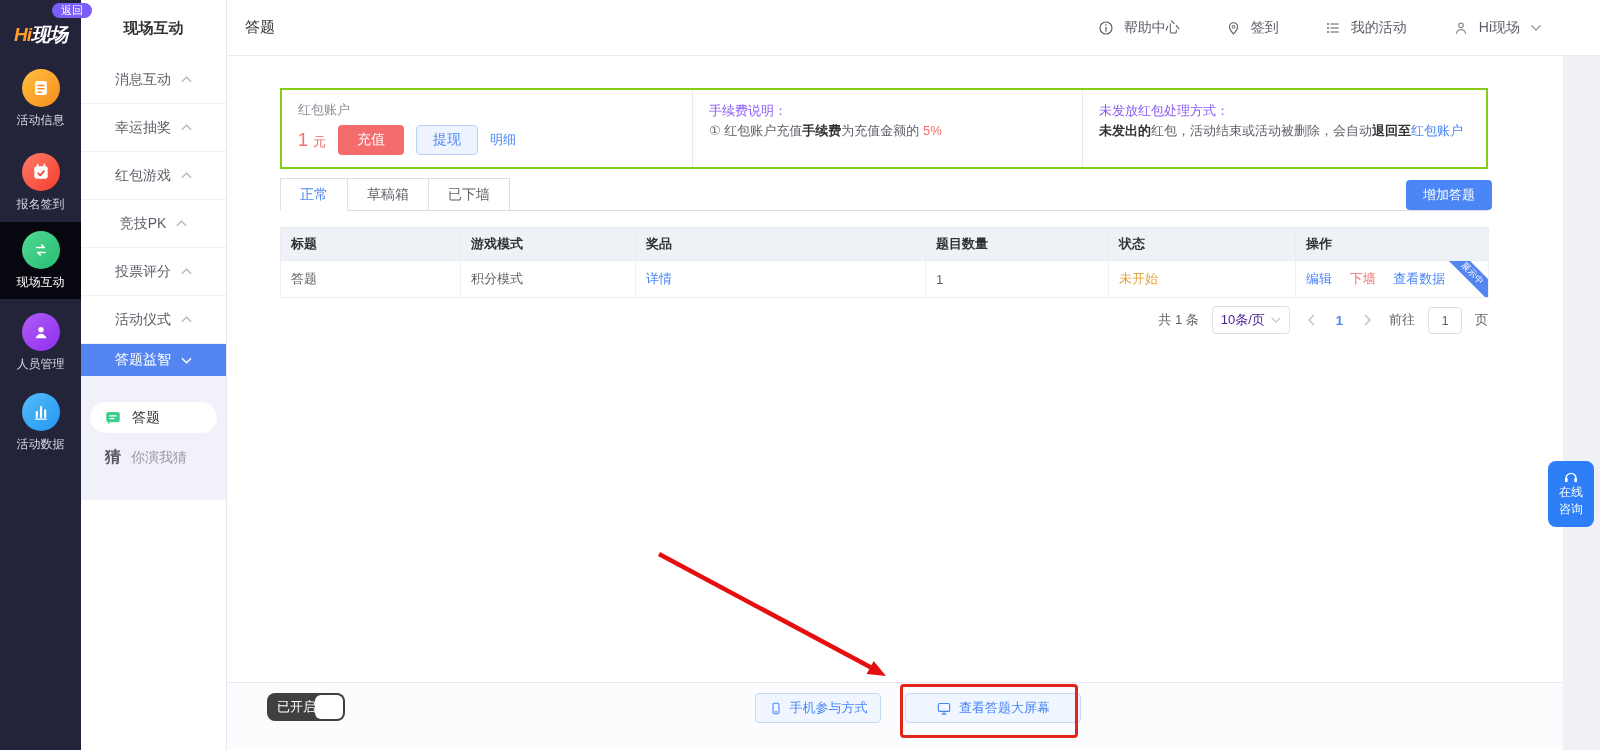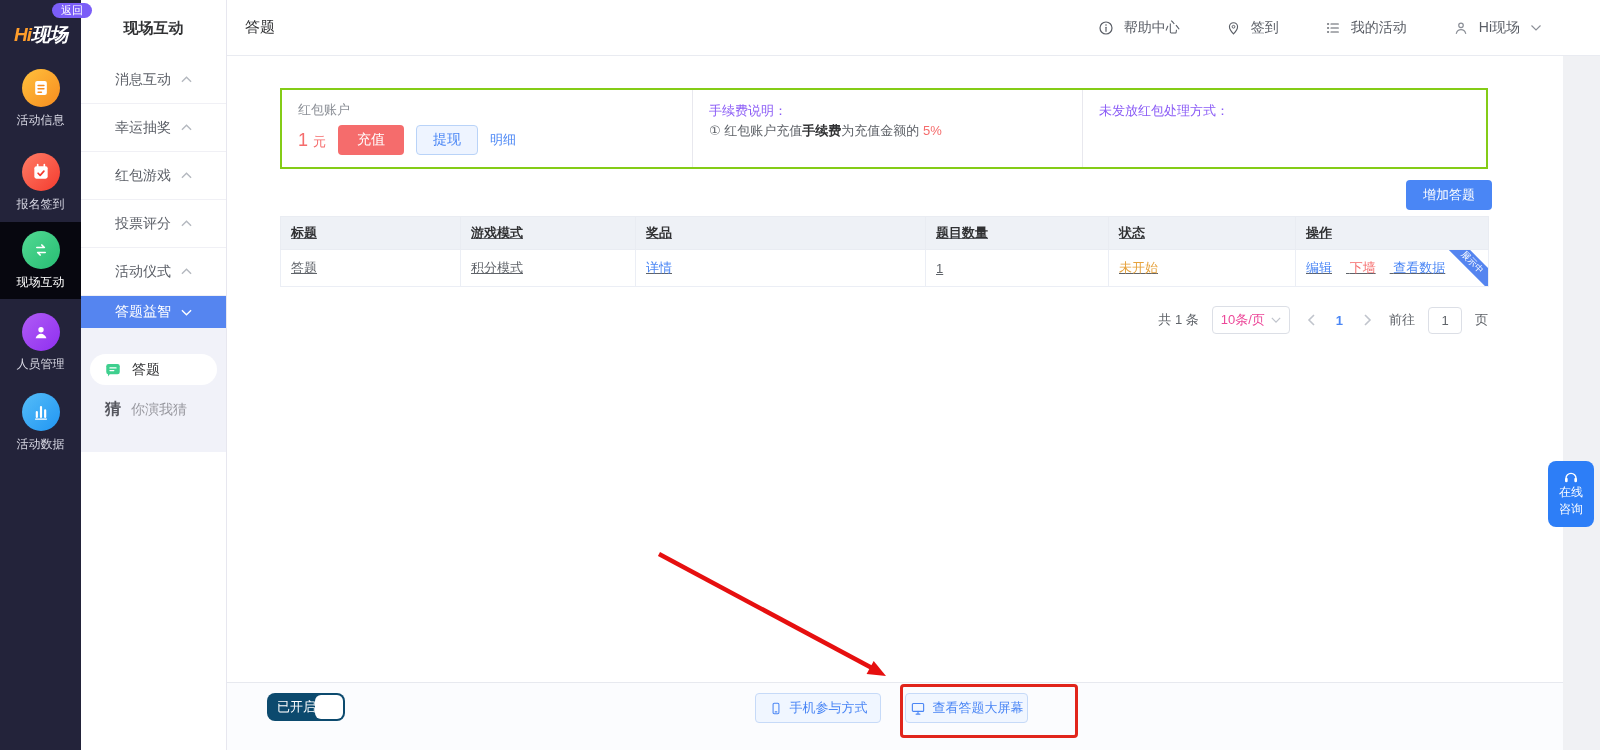--- a/index.html
+++ b/index.html
@@ -60,42 +60,42 @@
   .note .muted { color:#8b5cf6; }
   .note b { color:#303133; }
   .note .pct { color:#f56c6c; }
 
   .tabs { position:absolute; left:53px; top:122px; width:1208px; height:33px; border-bottom:1px solid #dcdfe6; display:flex; }
   .tab { height:33px; padding:0 19px; display:flex; align-items:center; border:1px solid #dcdfe6; border-right:none; font-size:14px; color:#5f6369; cursor:pointer; background:#fff; }
   .tab:last-of-type { border-right:1px solid #dcdfe6; }
   .tab.active { color:#4a86f5; border-bottom-color:#fff; }
   .add-btn { position:absolute; left:1179px; top:124px; width:86px; height:30px; background:#4a86f5; color:#fff; border:none; border-radius:4px; font-size:13px; cursor:pointer; }
 
-  table.grid { position:absolute; left:53px; top:160px; width:1208px; border-collapse:collapse; table-layout:fixed;text-decoration:underline; }
+  table.grid { position:absolute; left:53px; top:171px; width:1208px; border-collapse:collapse; table-layout:fixed; }
   table.grid th { background:#eef1f6; border:1px solid #e9ecf2; height:33px; text-align:left; padding:0 10px; font-size:13px; color:#303133; font-weight:bold; }
   table.grid td { background:#fff; border:1px solid #ebeef5; height:37px; padding:0 10px; font-size:13px; color:#5f6369; }
   .status-pending { color:#e6a23c; }
   .act-link { color:#4a86f5; margin-right:14px; cursor:pointer; }
   .act-link.red { color:#f56c6c; }
   td.op-cell { position:relative; overflow:hidden; }
   .ribbon { position:absolute; top:5px; right:-21px; width:74px; transform:rotate(45deg); background:#5585f0; color:#fff; font-size:9px; text-align:center; line-height:15px; }
 
   .pager { position:absolute; left:53px; top:248px; width:1208px; height:32px; display:flex; align-items:center; justify-content:flex-end; gap:13px; font-size:13px; color:#5f6369; }
-  .pg-select { width:78px; height:28px; border:1px solid #dcdfe6; border-radius:4px; display:flex; align-items:center; justify-content:space-between; padding:0 8px; cursor:pointer; color:#ec4899; }
+  .pg-select { width:78px; height:28px; border:1px solid #dcdfe6; border-radius:4px; display:flex; align-items:center; justify-content:space-between; padding:0 8px; cursor:pointer; color:#4c1d95; }
   .pg-arrow { color:#c0c4cc; cursor:pointer; display:flex; align-items:center; padding:0 4px; }
   .pg-num { color:#4a86f5; font-weight:bold; cursor:pointer; padding:0 4px; }
   .pg-input { width:34px; height:27px; border:1px solid #dcdfe6; border-radius:4px; text-align:center; font-size:13px; color:#5f6369; }
 
   
   .bbar { position:absolute; left:227px; top:682px; width:1336px; height:68px; background:#fbfcfe; border-top:1px solid #e7e9ef; z-index:6; }
-  .toggle { position:absolute; left:40px; top:10px; width:78px; height:28px; background:#0c4a6e; border-radius:8px; color:#fff; font-size:13px; display:flex; align-items:center; padding-left:10px; cursor:pointer; }
+  .toggle { position:absolute; left:40px; top:10px; width:78px; height:28px; background:#404040; border-radius:8px; color:#fff; font-size:13px; display:flex; align-items:center; padding-left:10px; cursor:pointer; }
   .knob { position:absolute; right:2px; top:2px; width:28px; height:24px; background:#fff; border-radius:6px; }
   .foot-btn { position:absolute; height:30px; border:1px solid #c6daf8; background:#f0f6ff; color:#4a86f5; font-size:13px; border-radius:4px; display:flex; align-items:center; justify-content:center; gap:7px; cursor:pointer; }
   .fb-phone { left:528px; top:10px; width:126px; }
-  .fb-screen { left:678px; top:10px; width:123px; }
+  .fb-screen { left:678px; top:10px; width:176px; }
 
   
   .red-rect { position:absolute; left:900px; top:684px; width:178px; height:54px; border:3px solid #e1251b; border-radius:4px; z-index:40; pointer-events:none; }
   .arrow-svg { position:absolute; left:630px; top:535px; z-index:41; pointer-events:none; }
   .float-btn { position:absolute; left:1548px; top:455px; width:46px; height:66px; background:#2d7ef7; border-radius:8px; color:#fff; font-size:12px; display:flex; flex-direction:column; align-items:center; justify-content:center; gap:1px; z-index:45; cursor:pointer; line-height:1.3;margin-top:6px; }
 </style>
 </head>
 <body>
 
 <div class="leftnav">
@@ -163,20 +163,26 @@
       </svg>
   </div>
   <div class="sb2-item">
     <span>幸运抽奖</span>
     <svg width="11" height="7" viewBox="0 0 12 7">
         <path d="M1 6l5-5 5 5" stroke="#b4b8bf" stroke-width="1.5" fill="none"></path>
       </svg>
   </div>
   <div class="sb2-item">
     <span>红包游戏</span>
+    <svg width="11" height="7" viewBox="0 0 12 7">
+        <path d="M1 6l5-5 5 5" stroke="#b4b8bf" stroke-width="1.5" fill="none"></path>
+      </svg>
+  </div>
+  <div class="sb2-item">
+    <span>竞技PK</span>
     <svg width="11" height="7" viewBox="0 0 12 7">
         <path d="M1 6l5-5 5 5" stroke="#b4b8bf" stroke-width="1.5" fill="none"></path>
       </svg>
   </div>
   <div class="sb2-item">
     <span>投票评分</span>
     <svg width="11" height="7" viewBox="0 0 12 7">
         <path d="M1 6l5-5 5 5" stroke="#b4b8bf" stroke-width="1.5" fill="none"></path>
       </svg>
   </div>
@@ -259,23 +265,29 @@
         <button class="btn-withdraw">提现</button>
         <a class="link">明细</a>
       </div>
     </div>
     <div class="ibox ibox2 note">
       <div class="muted">手续费说明：</div>
       <div><span>① 红包账户充值</span><b>手续费</b><span>为充值金额的 </span><span class="pct">5%</span></div>
     </div>
     <div class="ibox ibox3 note">
       <div class="muted">未发放红包处理方式：</div>
-    </div>
-  </div>
-
+      <div><b>未发出的</b><span>红包，活动结束或活动被删除，会自动</span><b>退回至</b><a class="link">红包账户</a></div>
+    </div>
+  </div>
+
+  <div class="tabs">
+    <div class="tab active">正常</div>
+    <div class="tab">草稿箱</div>
+    <div class="tab">已下墙</div>
+  </div>
   <button class="add-btn">增加答题</button>
 
   <table class="grid">
     <colgroup>
         <col style="width:180px">
         <col style="width:175px">
         <col style="width:290px">
         <col style="width:183px">
         <col style="width:187px">
         <col style="width:193px">

